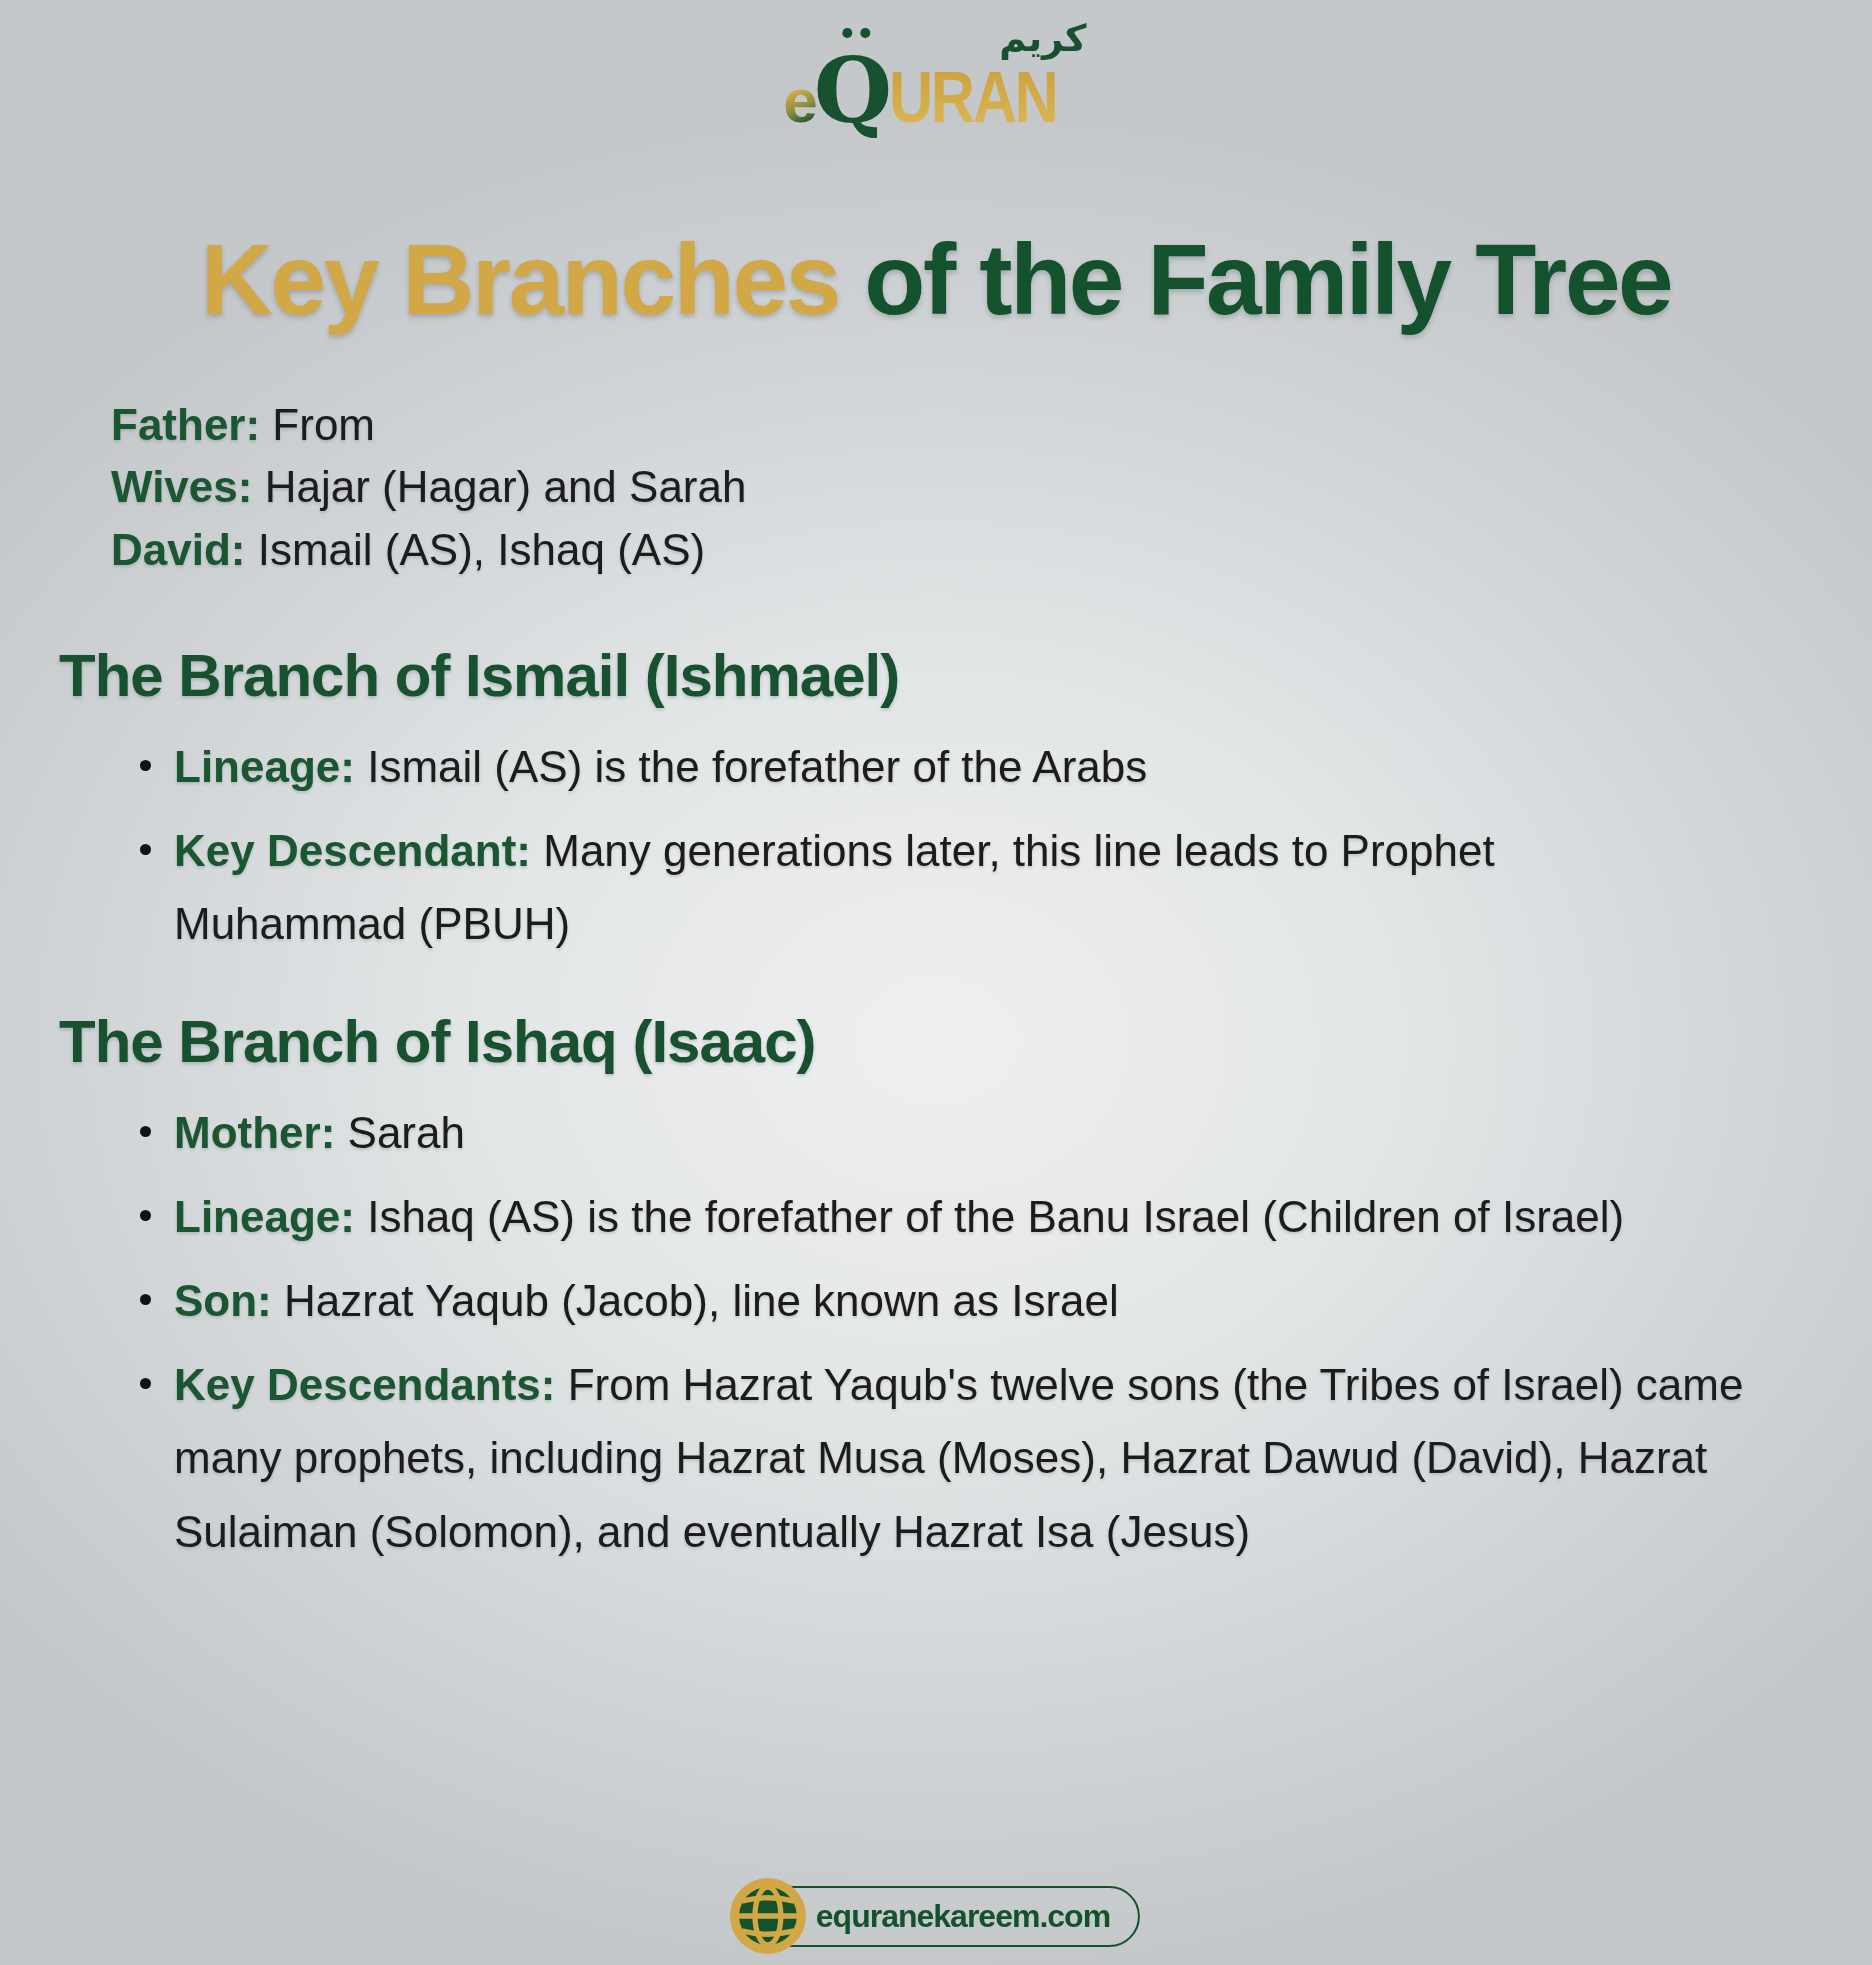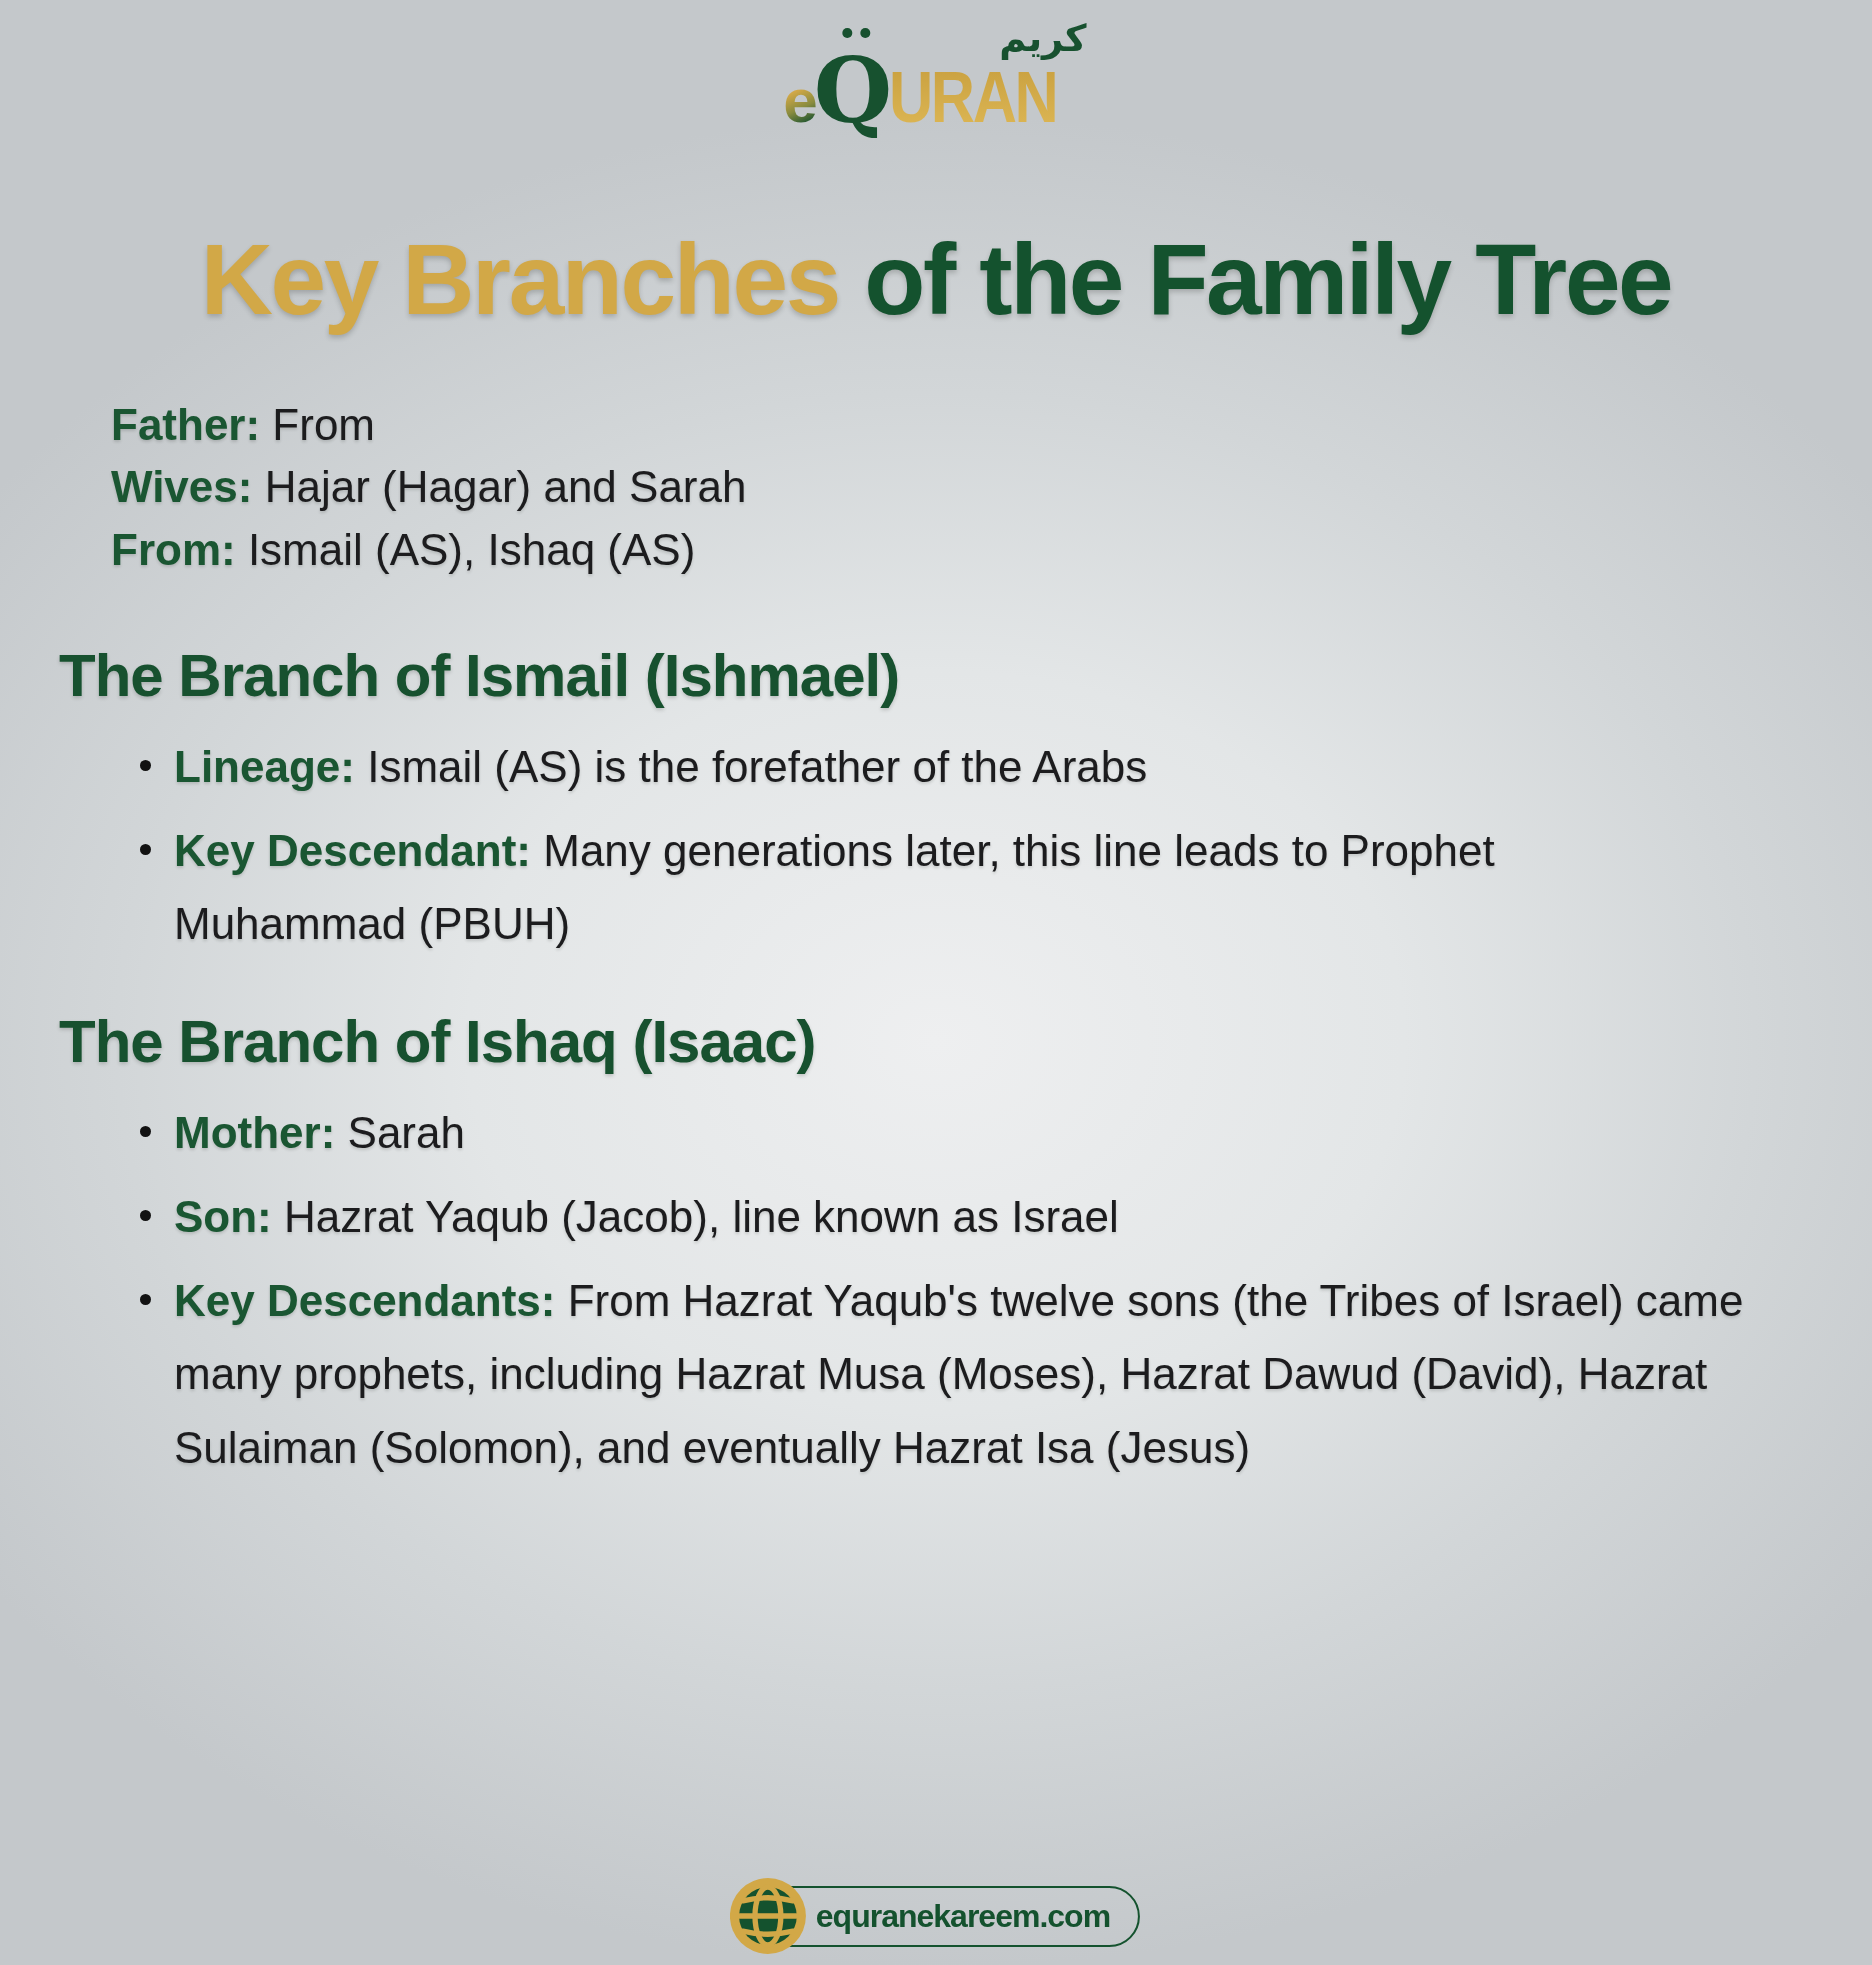--- a/index.html
+++ b/index.html
@@ -125,21 +125,21 @@
   <section class="intro">
     <p>
       <strong class="label">Father:</strong>
       <span>From</span>
     </p>
     <p>
       <strong class="label">Wives:</strong>
       <span>Hajar (Hagar) and Sarah</span>
     </p>
     <p>
-      <strong class="label">From:</strong>
+      <strong class="label">David:</strong>
       <span>Ismail (AS), Ishaq (AS)</span>
     </p>
   </section>
 
   <section class="branch">
     <h2>The Branch of Ismail (Ishmael)</h2>
     <ul>
       <li>
         <strong class="label">Lineage:</strong>
         <span>Ismail (AS) is the forefather of the Arabs</span>
@@ -150,20 +150,24 @@
       </li>
     </ul>
   </section>
 
   <section class="branch second">
     <h2>The Branch of Ishaq (Isaac)</h2>
     <ul>
       <li>
         <strong class="label">Mother:</strong>
         <span>Sarah</span>
+      </li>
+      <li>
+        <strong class="label">Lineage:</strong>
+        <span>Ishaq (AS) is the forefather of the Banu Israel (Children of Israel)</span>
       </li>
       <li>
         <strong class="label">Son:</strong>
         <span>Hazrat Yaqub (Jacob), line known as Israel</span>
       </li>
       <li>
         <strong class="label">Key Descendants:</strong>
         <span>From Hazrat Yaqub's twelve sons (the Tribes of Israel) came many prophets, including Hazrat Musa (Moses), Hazrat Dawud (David), Hazrat Sulaiman (Solomon), and eventually Hazrat Isa (Jesus)</span>
       </li>
     </ul>

